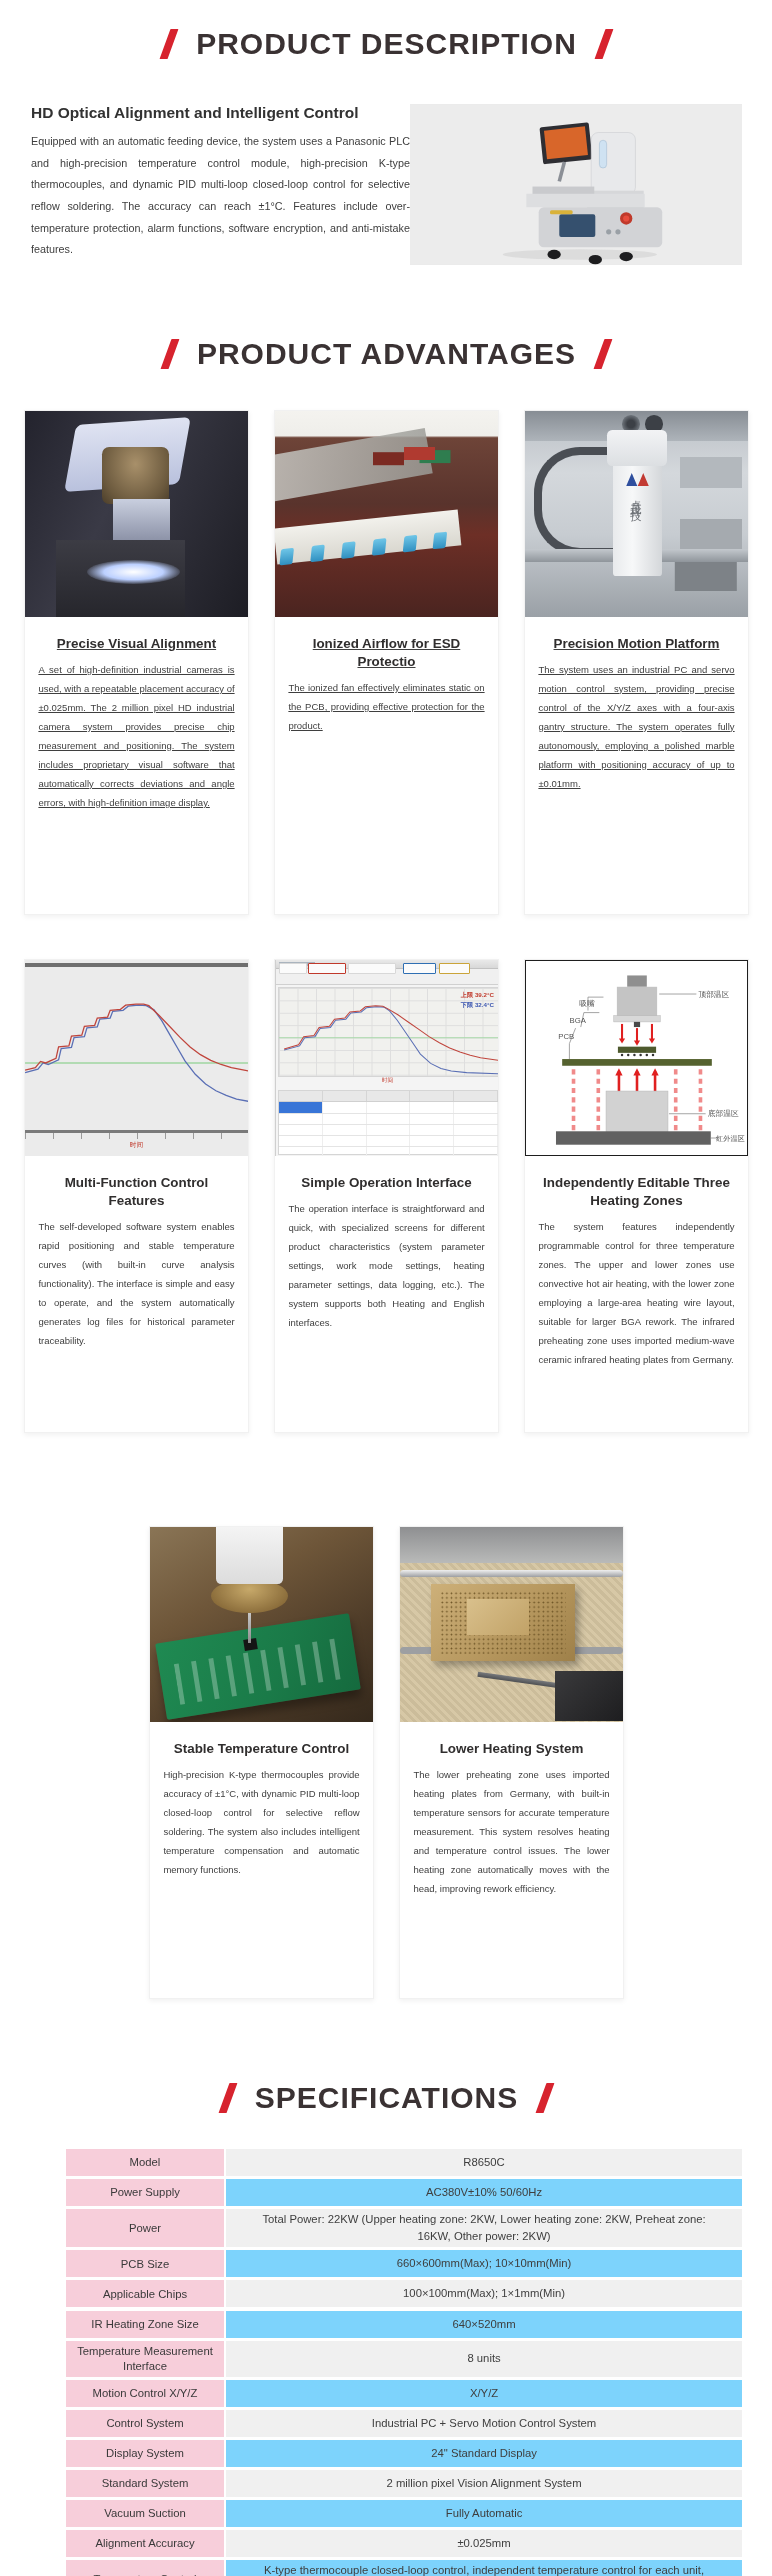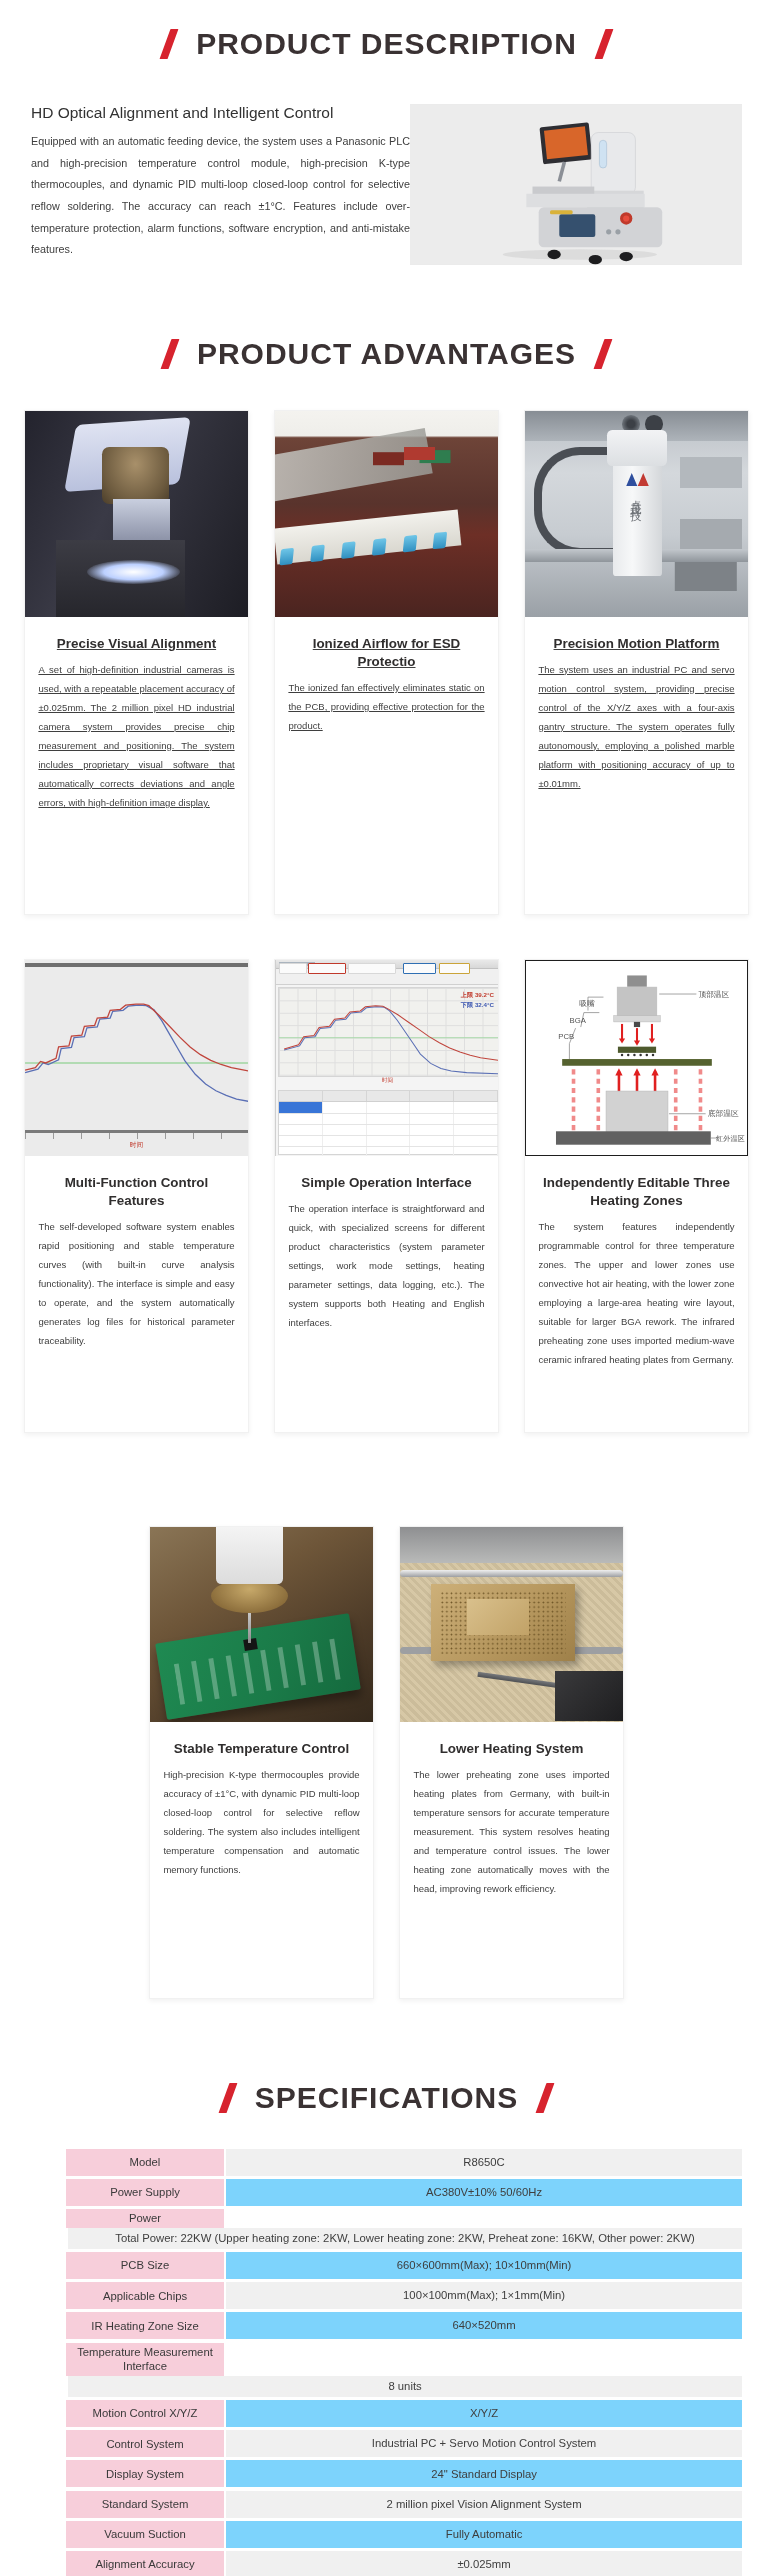--- a/index.html
+++ b/index.html
@@ -4,21 +4,21 @@
 <style>
   html,body{margin:0;padding:0;background:#ffffff;}
   body{width:773px;font-family:"Liberation Sans",sans-serif;color:#3f3f3f;padding-bottom:47px;}
   .sec-title{display:flex;justify-content:center;align-items:center;gap:23px;height:33px;}
   .sec-title .txt{font-size:30px;font-weight:bold;color:#3a3233;letter-spacing:1px;white-space:nowrap;}
   .slash{width:7.7px;height:30px;background:#d7232e;transform:skewX(-20deg);border-radius:0.5px;}
   #title-desc{margin-top:27px;}
   
   .desc{display:flex;padding:0 31px;margin-top:44px;align-items:flex-start;}
   .desc-left{width:379px;}
-  .desc-left h2{margin:0 0 9.3px 0;font-size:15.5px;color:#323232;font-weight:normal;}
+  .desc-left h2{margin:0 0 9.3px 0;font-size:15.5px;color:#323232;font-weight:bold;}
   .desc-left p{margin:0;font-size:10.8px;line-height:2.0;text-align:justify;color:#3e3e3e;}
   .desc-img{width:332px;height:161px;background:#ececec;margin-left:0;display:flex;align-items:center;justify-content:center;}
   
   #title-adv{margin-top:72px;}
   .row{display:grid;grid-template-columns:repeat(3,225px);column-gap:25px;padding:0 31px;justify-content:center;}
   .row.two{grid-template-columns:repeat(2,225px);}
   .row1{margin-top:40px;}
   .row2{margin-top:44px;}
   .row3{margin-top:93px;}
   .card{background:#fff;border:0.5px solid #f1f1f1;box-shadow:0 1.5px 5.2px rgba(0,0,0,0.06);overflow:hidden;}
@@ -98,21 +98,21 @@
   .photo8 .rail{left:0;top:43px;width:100%;height:7.2px;background:linear-gradient(180deg,#efefef,#9d9fa2);border-radius:3.6px;box-shadow:0 77px 0 #9d9fa2;}
   .photo8 .plate{left:31px;top:57px;width:144px;height:77px;background:linear-gradient(135deg,#cdb079,#b4955c 60%,#9e8049);box-shadow:4.1px 5.2px 7.2px rgba(0,0,0,.3);}
   .photo8 .dots{left:40px;top:64px;width:126px;height:63px;background-image:radial-gradient(circle,#6e5526 0.8px,transparent 1px);background-size:4.6px 4.6px;}
   .photo8 .inner{left:67px;top:72px;width:62px;height:36px;background:linear-gradient(135deg,#d9c08c,#c1a267);}
   .photo8 .corner{left:155px;top:144px;width:70px;height:50px;background:linear-gradient(135deg,#3a3a3c,#1d1d1f);}
   .photo8 .rod{left:77px;top:155px;width:147px;height:5.2px;background:linear-gradient(180deg,#77797c,#4e5053);transform:rotate(8deg);}
   
   #title-spec{margin-top:82px;}
   .spec{padding:0 31px;margin-top:35px;}
   .spec-row{display:flex;margin-bottom:3.1px;min-height:27px;padding-left:35px;}
-  .spec-row.tall{min-height:36px;flex-direction:column;}
+  .spec-row.tall{min-height:36px;}
   .spec-row .lbl{width:158px;flex:none;background:#f7ceda;display:flex;align-items:center;justify-content:center;text-align:center;font-size:11.3px;color:#3a3a3a;line-height:1.3;padding:2.1px 7.2px;box-sizing:border-box;}
   .spec-row .val{flex:1;margin-left:2.1px;display:flex;align-items:center;justify-content:center;text-align:center;font-size:11.3px;color:#3e3e3e;line-height:1.5;padding:2.1px 24px;box-sizing:border-box;background:#7dd3fc;}
   .spec-row:nth-child(odd) .val{background:#f0f0f0;}
 </style>
 </head>
 <body>
 
 <div class="sec-title" id="title-desc">
   <span class="slash"></span>
   <span class="txt">PRODUCT DESCRIPTION</span>

